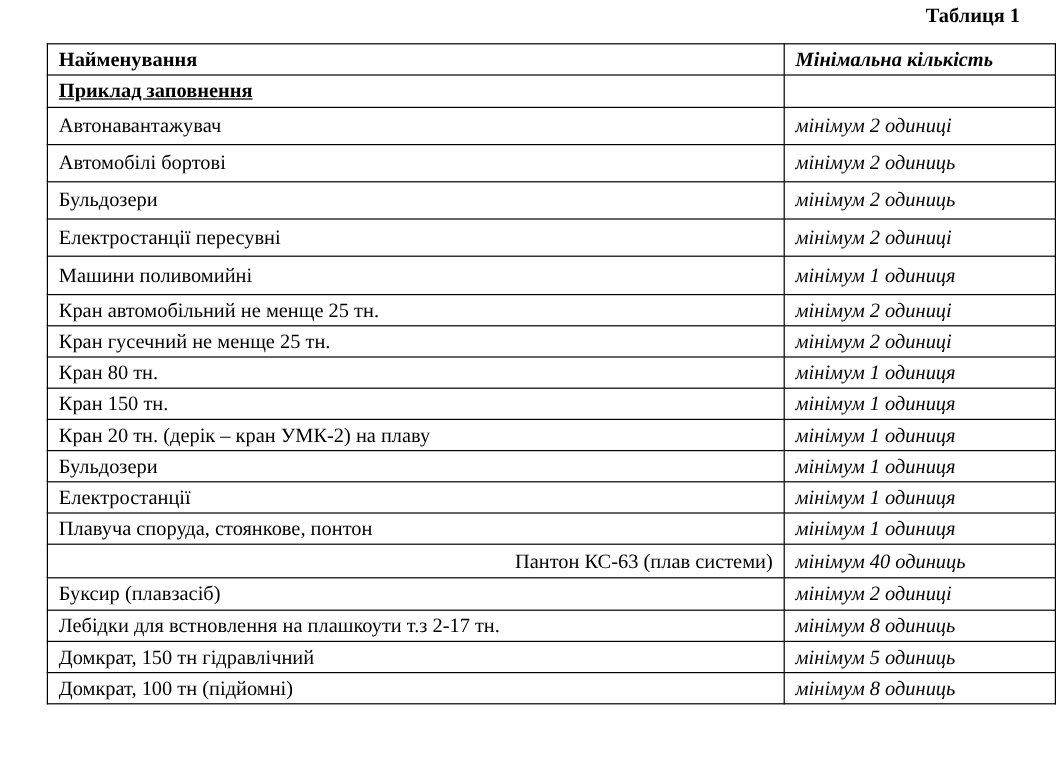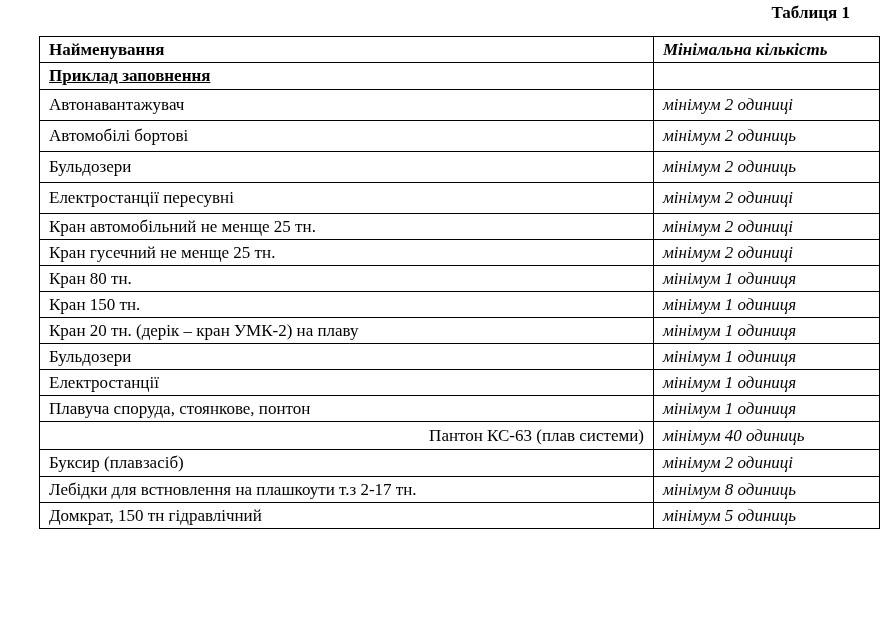--- a/index.html
+++ b/index.html
@@ -78,20 +78,24 @@
       <td class="qty">мінімум 2 одиниць</td>
     </tr>
     <tr class="tall">
       <td class="name">Бульдозери</td>
       <td class="qty">мінімум 2 одиниць</td>
     </tr>
     <tr class="tall">
       <td class="name">Електростанції пересувні</td>
       <td class="qty">мінімум 2 одиниці</td>
     </tr>
+    <tr class="tall">
+      <td class="name" style="height:31px;">Машини поливомийні</td>
+      <td class="qty" style="height:31px;">мінімум 1 одиниця</td>
+    </tr>
     <tr class="short">
       <td class="name">Кран автомобільний не менще 25 тн.</td>
       <td class="qty">мінімум 2 одиниці</td>
     </tr>
     <tr class="short">
       <td class="name">Кран гусечний не менще 25 тн.</td>
       <td class="qty">мінімум 2 одиниці</td>
     </tr>
     <tr class="short">
       <td class="name">Кран 80 тн.</td>
@@ -126,14 +130,18 @@
       <td class="qty" style="height:26px;">мінімум 2 одиниці</td>
     </tr>
     <tr class="short">
       <td class="name">Лебідки для встновлення на плашкоути т.з 2-17 тн.</td>
       <td class="qty">мінімум 8 одиниць</td>
     </tr>
     <tr class="short">
       <td class="name">Домкрат, 150 тн гідравлічний</td>
       <td class="qty">мінімум 5 одиниць</td>
     </tr>
+    <tr class="short">
+      <td class="name">Домкрат, 100 тн (підйомні)</td>
+      <td class="qty">мінімум 8 одиниць</td>
+    </tr>
   </tbody>
 </table>
 
 </body></html>

